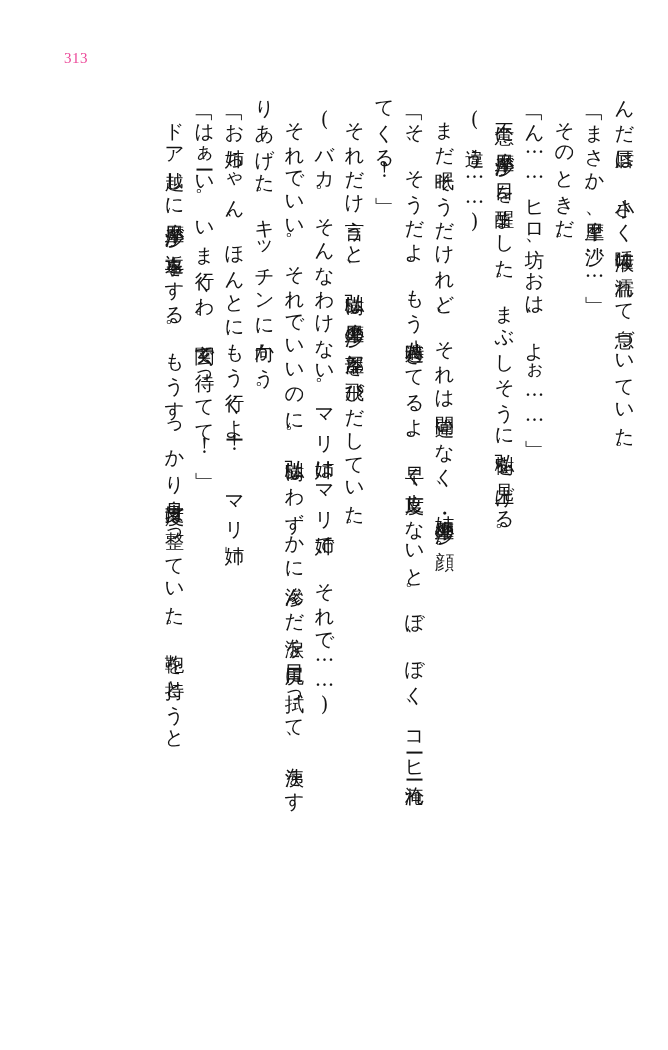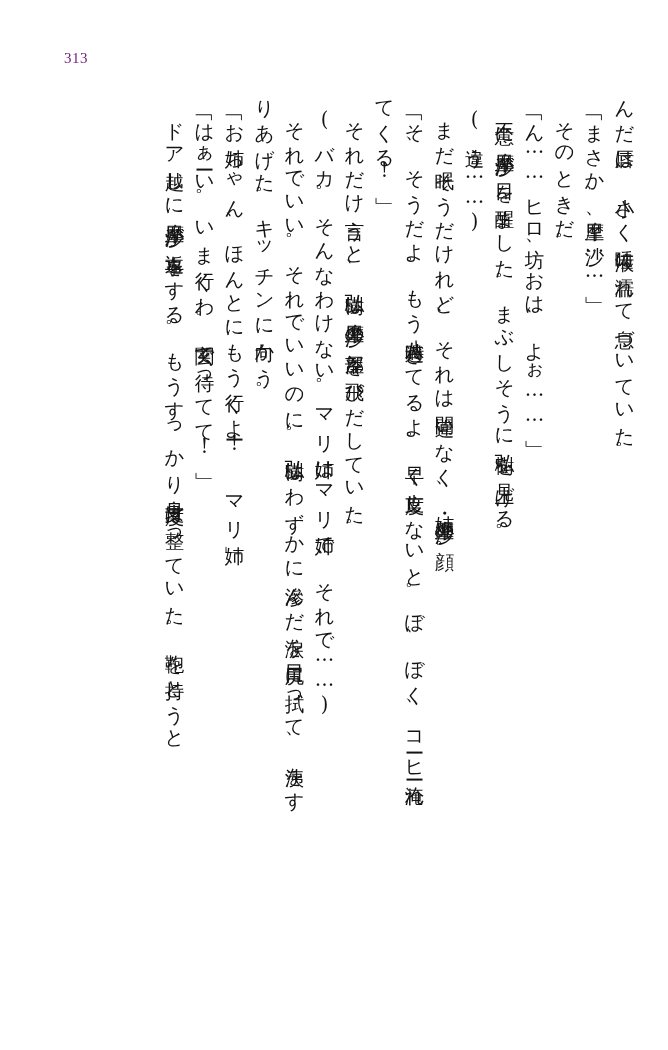--- a/index.html
+++ b/index.html
@@ -19,21 +19,21 @@
     width: 668px;
     height: 1050px;
     background: #ffffff;
   }
   #page-number {
     position: absolute;
     top: 50px;
     left: 64px;
     font-size: 15px;
     font-family: "Liberation Serif", "DejaVu Serif", serif;
-    color: #701a75;
+    color: #ec4899;
     letter-spacing: 0.5px;
   }
   #text-body {
     position: absolute;
     top: 86px;
     left: 34px;
     width: 600px;
     height: 940px;
     display: flex;
     flex-direction: row-reverse;

